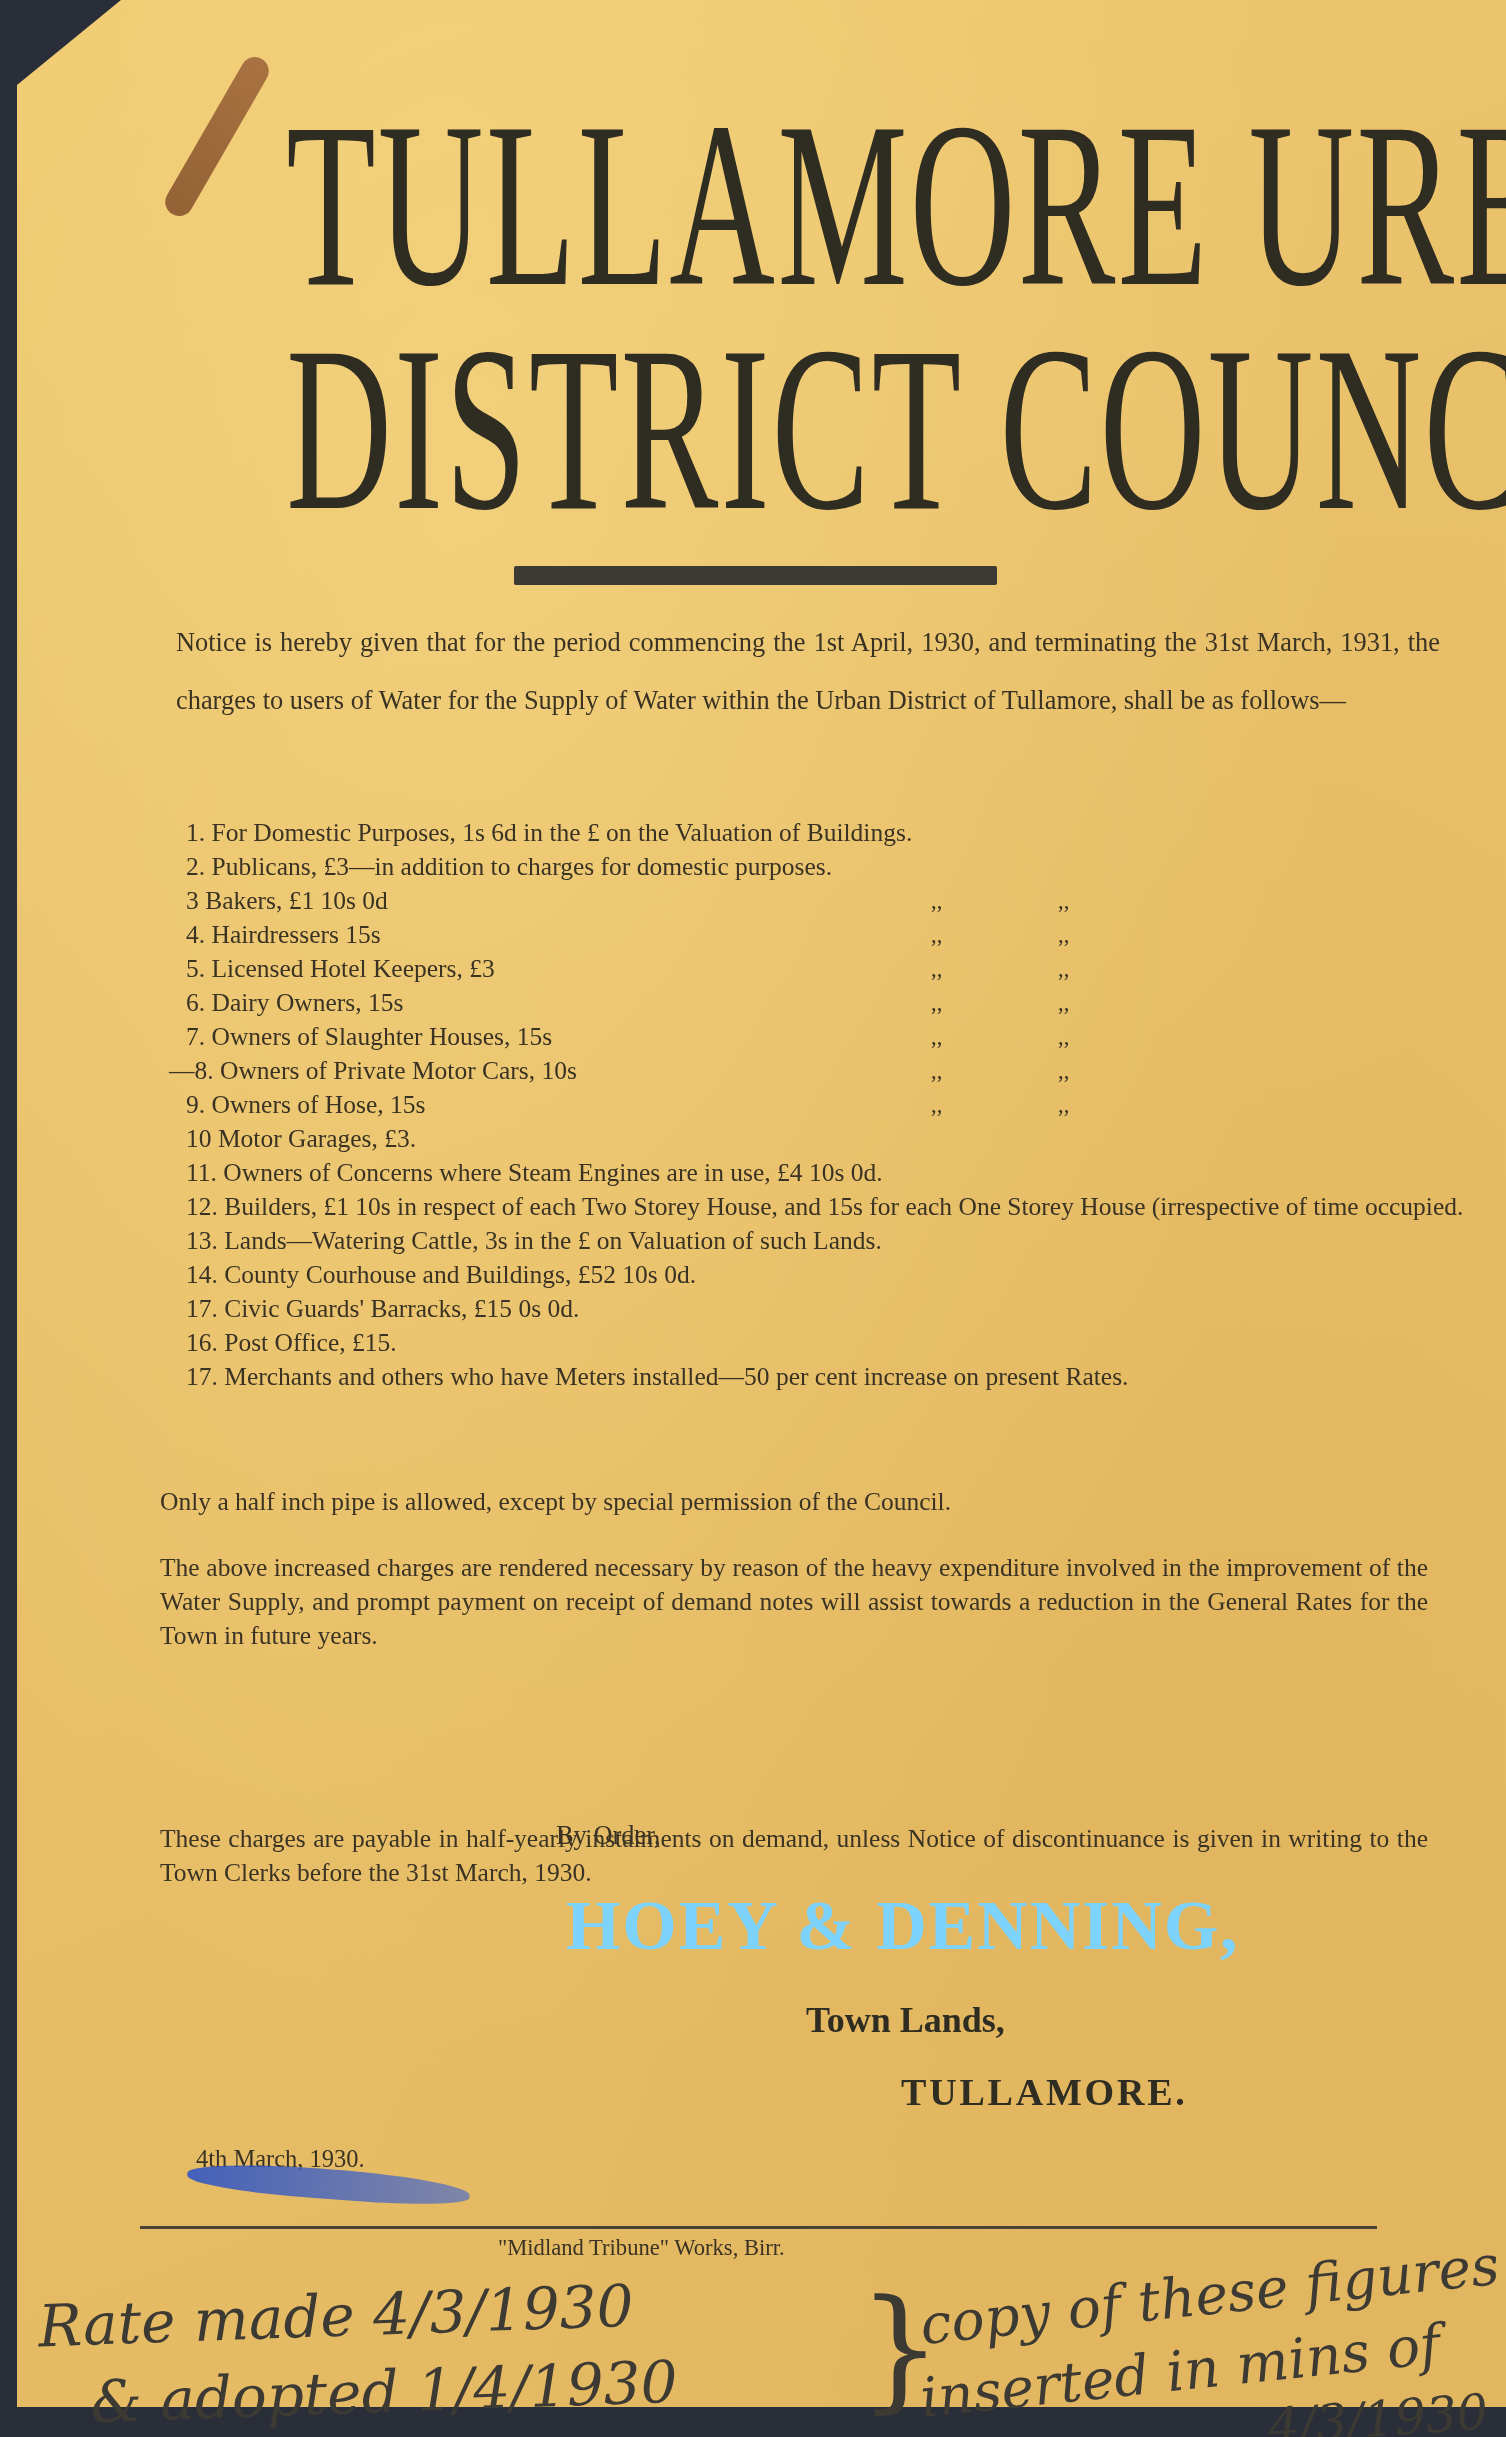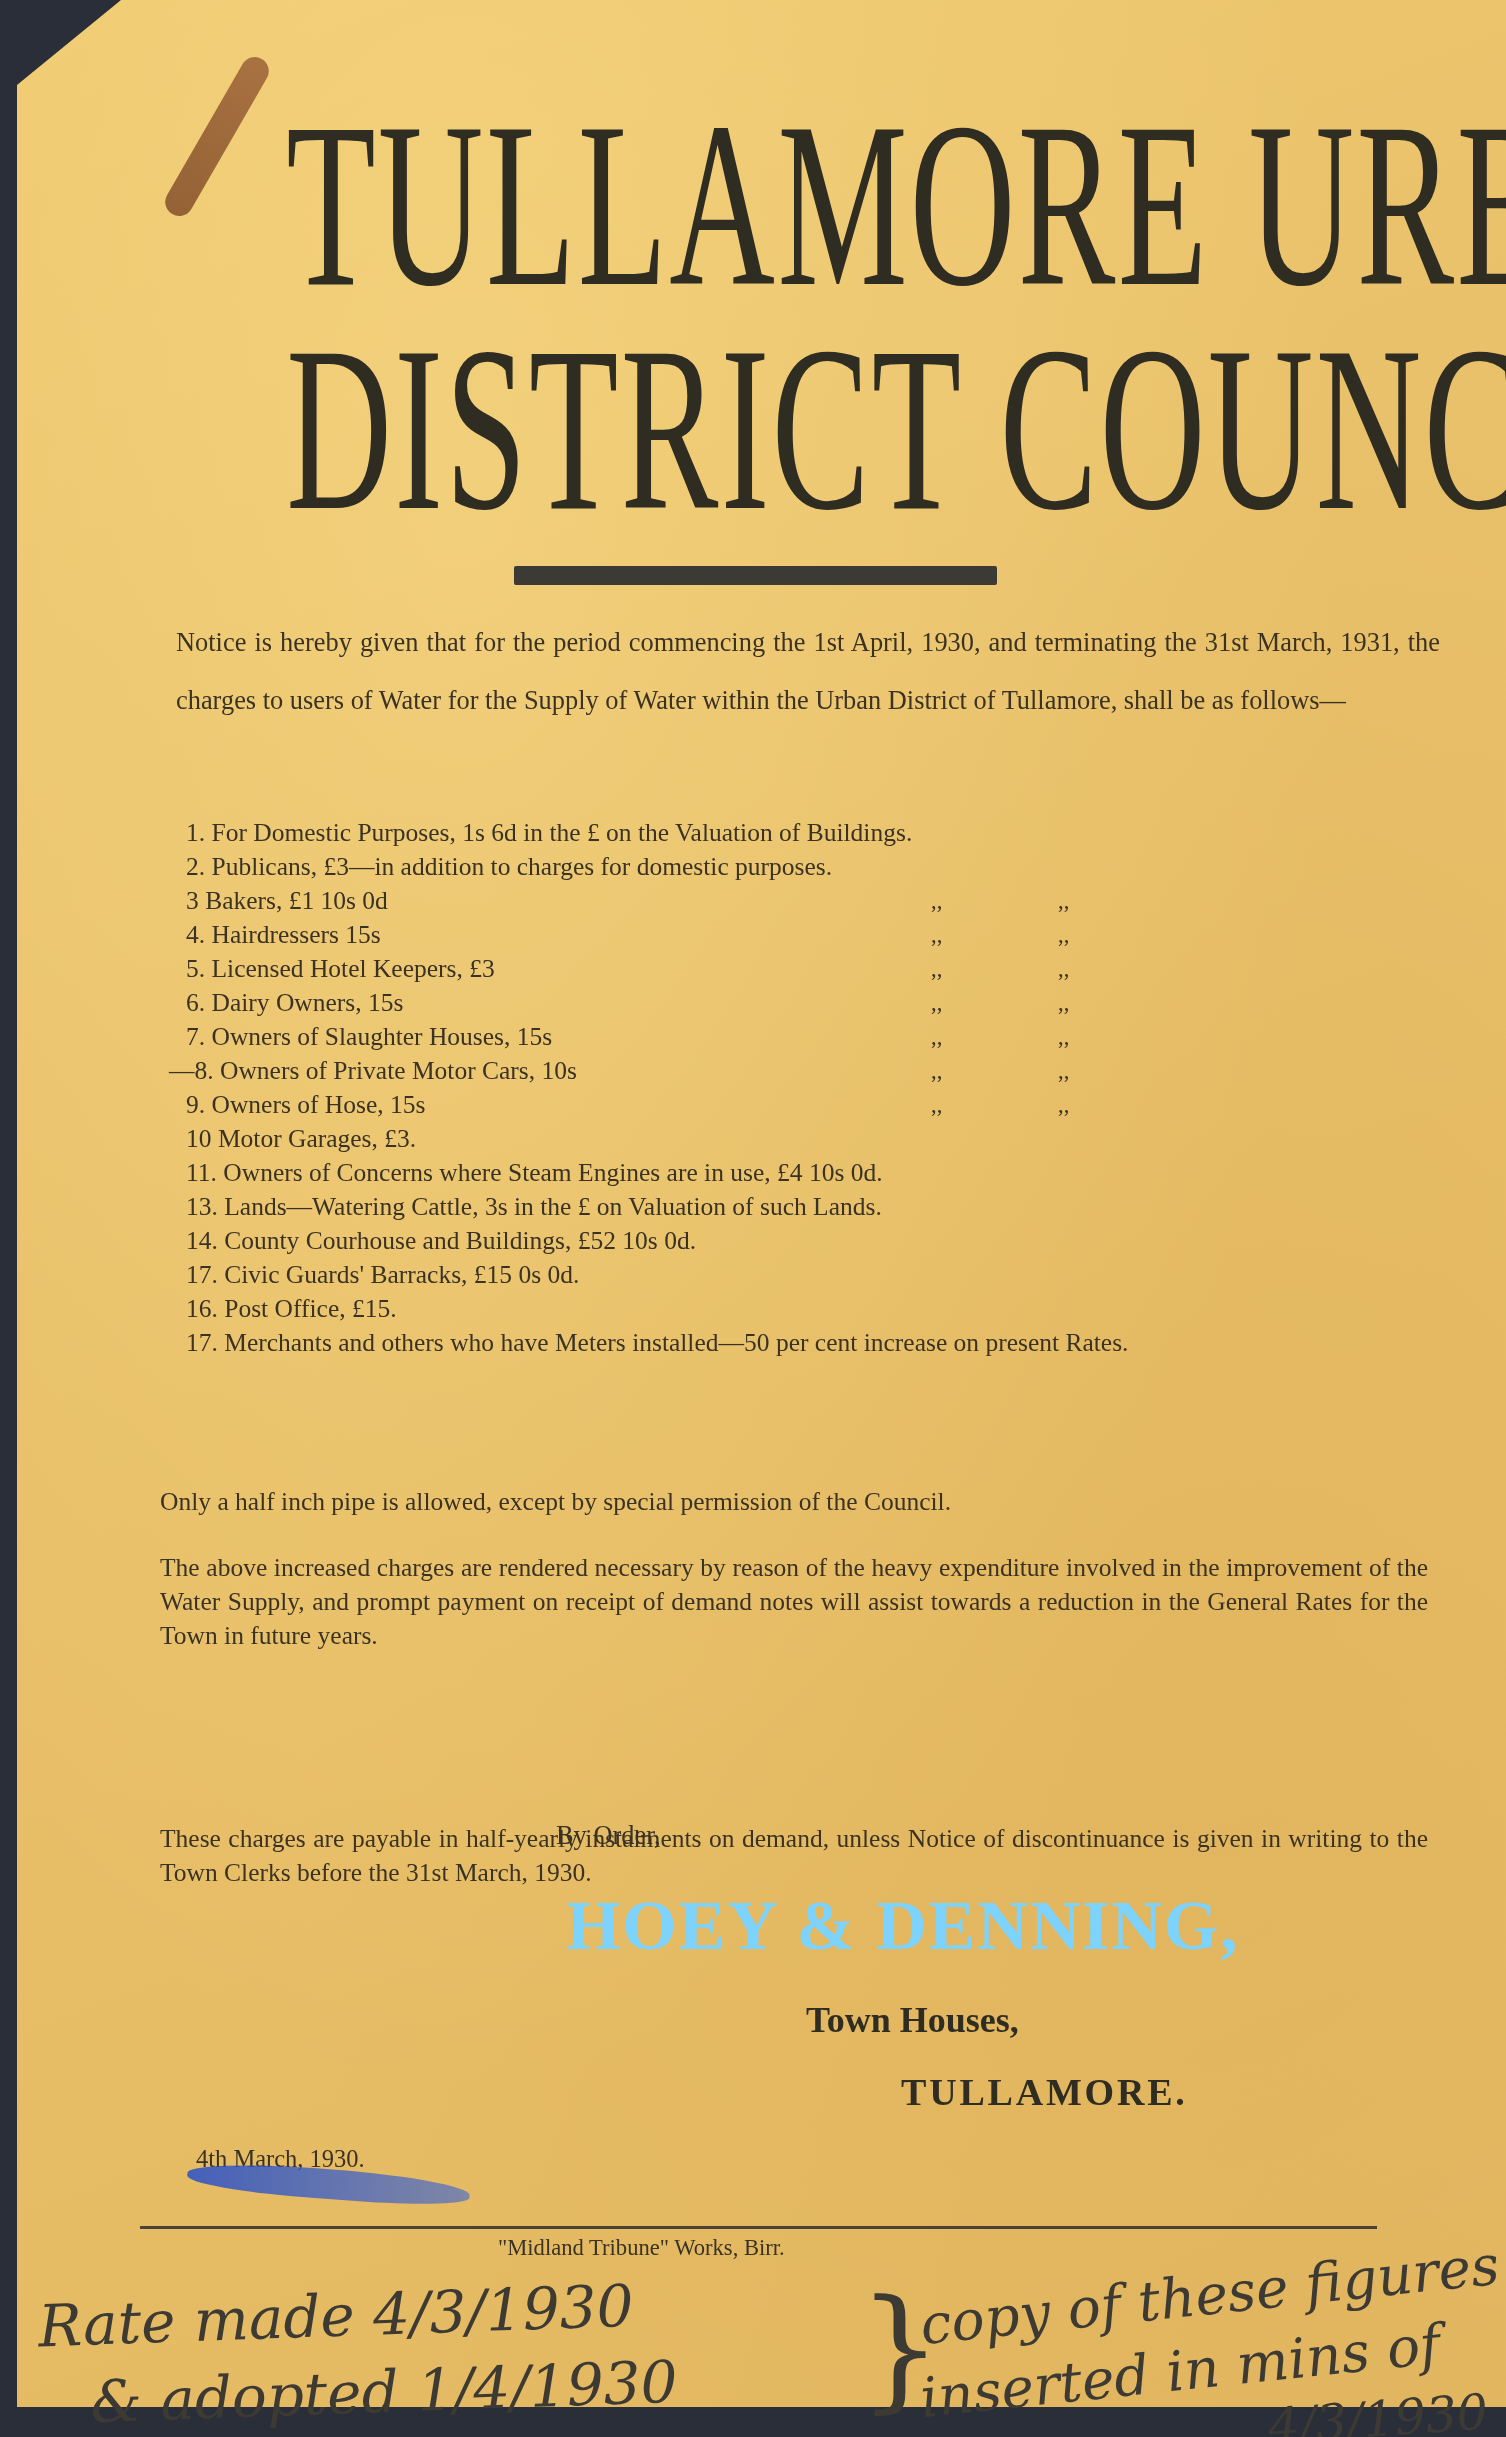--- a/index.html
+++ b/index.html
@@ -97,34 +97,35 @@
   <li><span>2. Publicans, £3—in addition to charges for domestic purposes.</span></li>
   <li><span>3 Bakers, £1 10s 0d</span><span class="ditto a">,,</span><span class="ditto b">,,</span></li>
   <li><span>4. Hairdressers 15s</span><span class="ditto a">,,</span><span class="ditto b">,,</span></li>
   <li><span>5. Licensed Hotel Keepers, £3</span><span class="ditto a">,,</span><span class="ditto b">,,</span></li>
   <li><span>6. Dairy Owners, 15s</span><span class="ditto a">,,</span><span class="ditto b">,,</span></li>
   <li><span>7. Owners of Slaughter Houses, 15s</span><span class="ditto a">,,</span><span class="ditto b">,,</span></li>
   <li style="margin-left:-17px"><span>—8. Owners of Private Motor Cars, 10s</span><span class="ditto a" style="left:762px">,,</span><span class="ditto b" style="left:889px">,,</span></li>
   <li><span>9. Owners of Hose, 15s</span><span class="ditto a">,,</span><span class="ditto b">,,</span></li>
   <li><span>10 Motor Garages, £3.</span></li>
   <li><span>11. Owners of Concerns where Steam Engines are in use, £4 10s 0d.</span></li>
+  <li class="wrap"><span>12. Builders, £1 10s in respect of each Two Storey House, and 15s for each One Storey House (irrespective of time occupied.</span></li>
   <li><span>13. Lands—Watering Cattle, 3s in the £ on Valuation of such Lands.</span></li>
   <li><span>14. County Courhouse and Buildings, £52 10s 0d.</span></li>
   <li><span>17. Civic Guards' Barracks, £15 0s 0d.</span></li>
   <li><span>16. Post Office, £15.</span></li>
   <li class="wrap"><span>17. Merchants and others who have Meters installed—50 per cent increase on present Rates.</span></li>
 </ul>
 
 <div class="abs para" style="top:1485px">Only a half inch pipe is allowed, except by special permission of the Council.</div>
 <div class="abs para" style="top:1551px">The above increased charges are rendered necessary by reason of the heavy expenditure involved in the improvement of the Water Supply, and prompt payment on receipt of demand notes will assist towards a reduction in the General Rates for the Town in future years.</div>
 <div class="abs para" style="top:1822px">These charges are payable in half-yearly instalments on demand, unless Notice of discontinuance is given in writing to the Town Clerks before the 31st March, 1930.</div>
 
 <div class="abs order">By Order,</div>
 <div class="abs firm">HOEY &amp; DENNING,</div>
-<div class="abs clerks">Town Houses,</div>
+<div class="abs clerks">Town Lands,</div>
 <div class="abs town">TULLAMORE.</div>
 
 <div class="abs date">4th March, 1930.</div>
 <div class="abs bluemark"></div>
 <div class="abs hr"></div>
 <div class="abs printer">"Midland Tribune" Works, Birr.</div>
 
 <div class="abs hand h1">Rate made 4/3/1930</div>
 <div class="abs hand h2">&amp; adopted 1/4/1930</div>
 <div class="abs brace">}</div>

